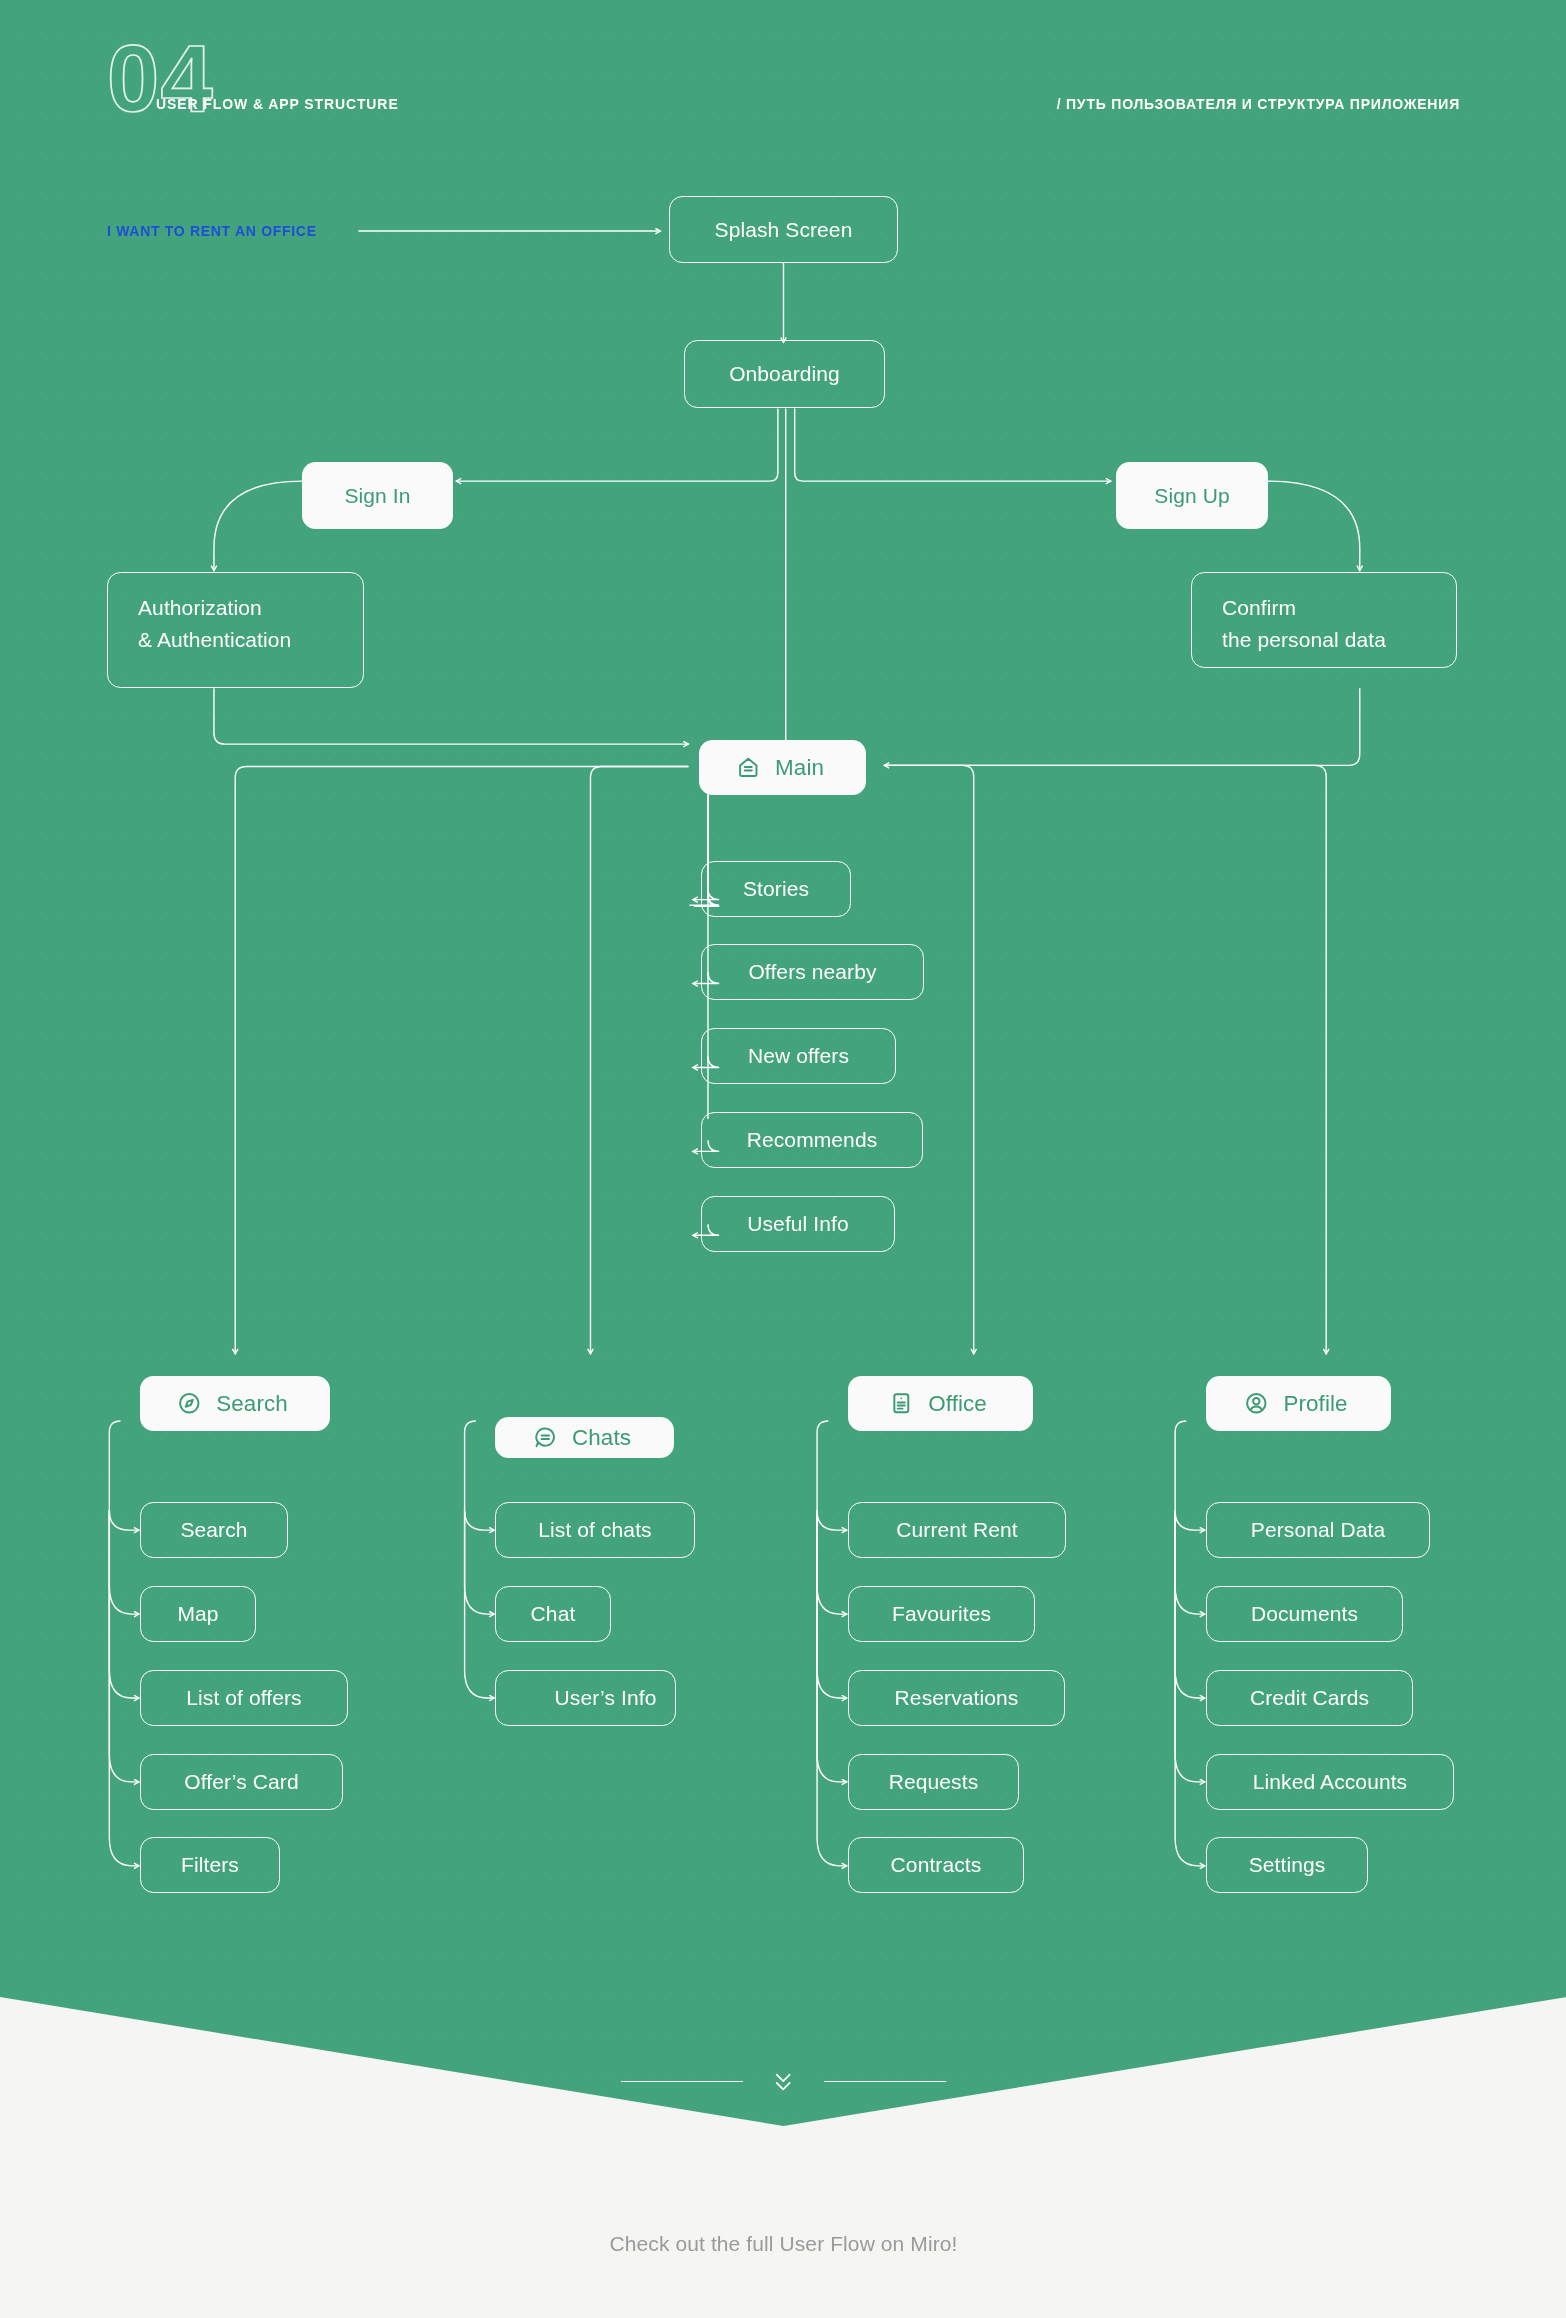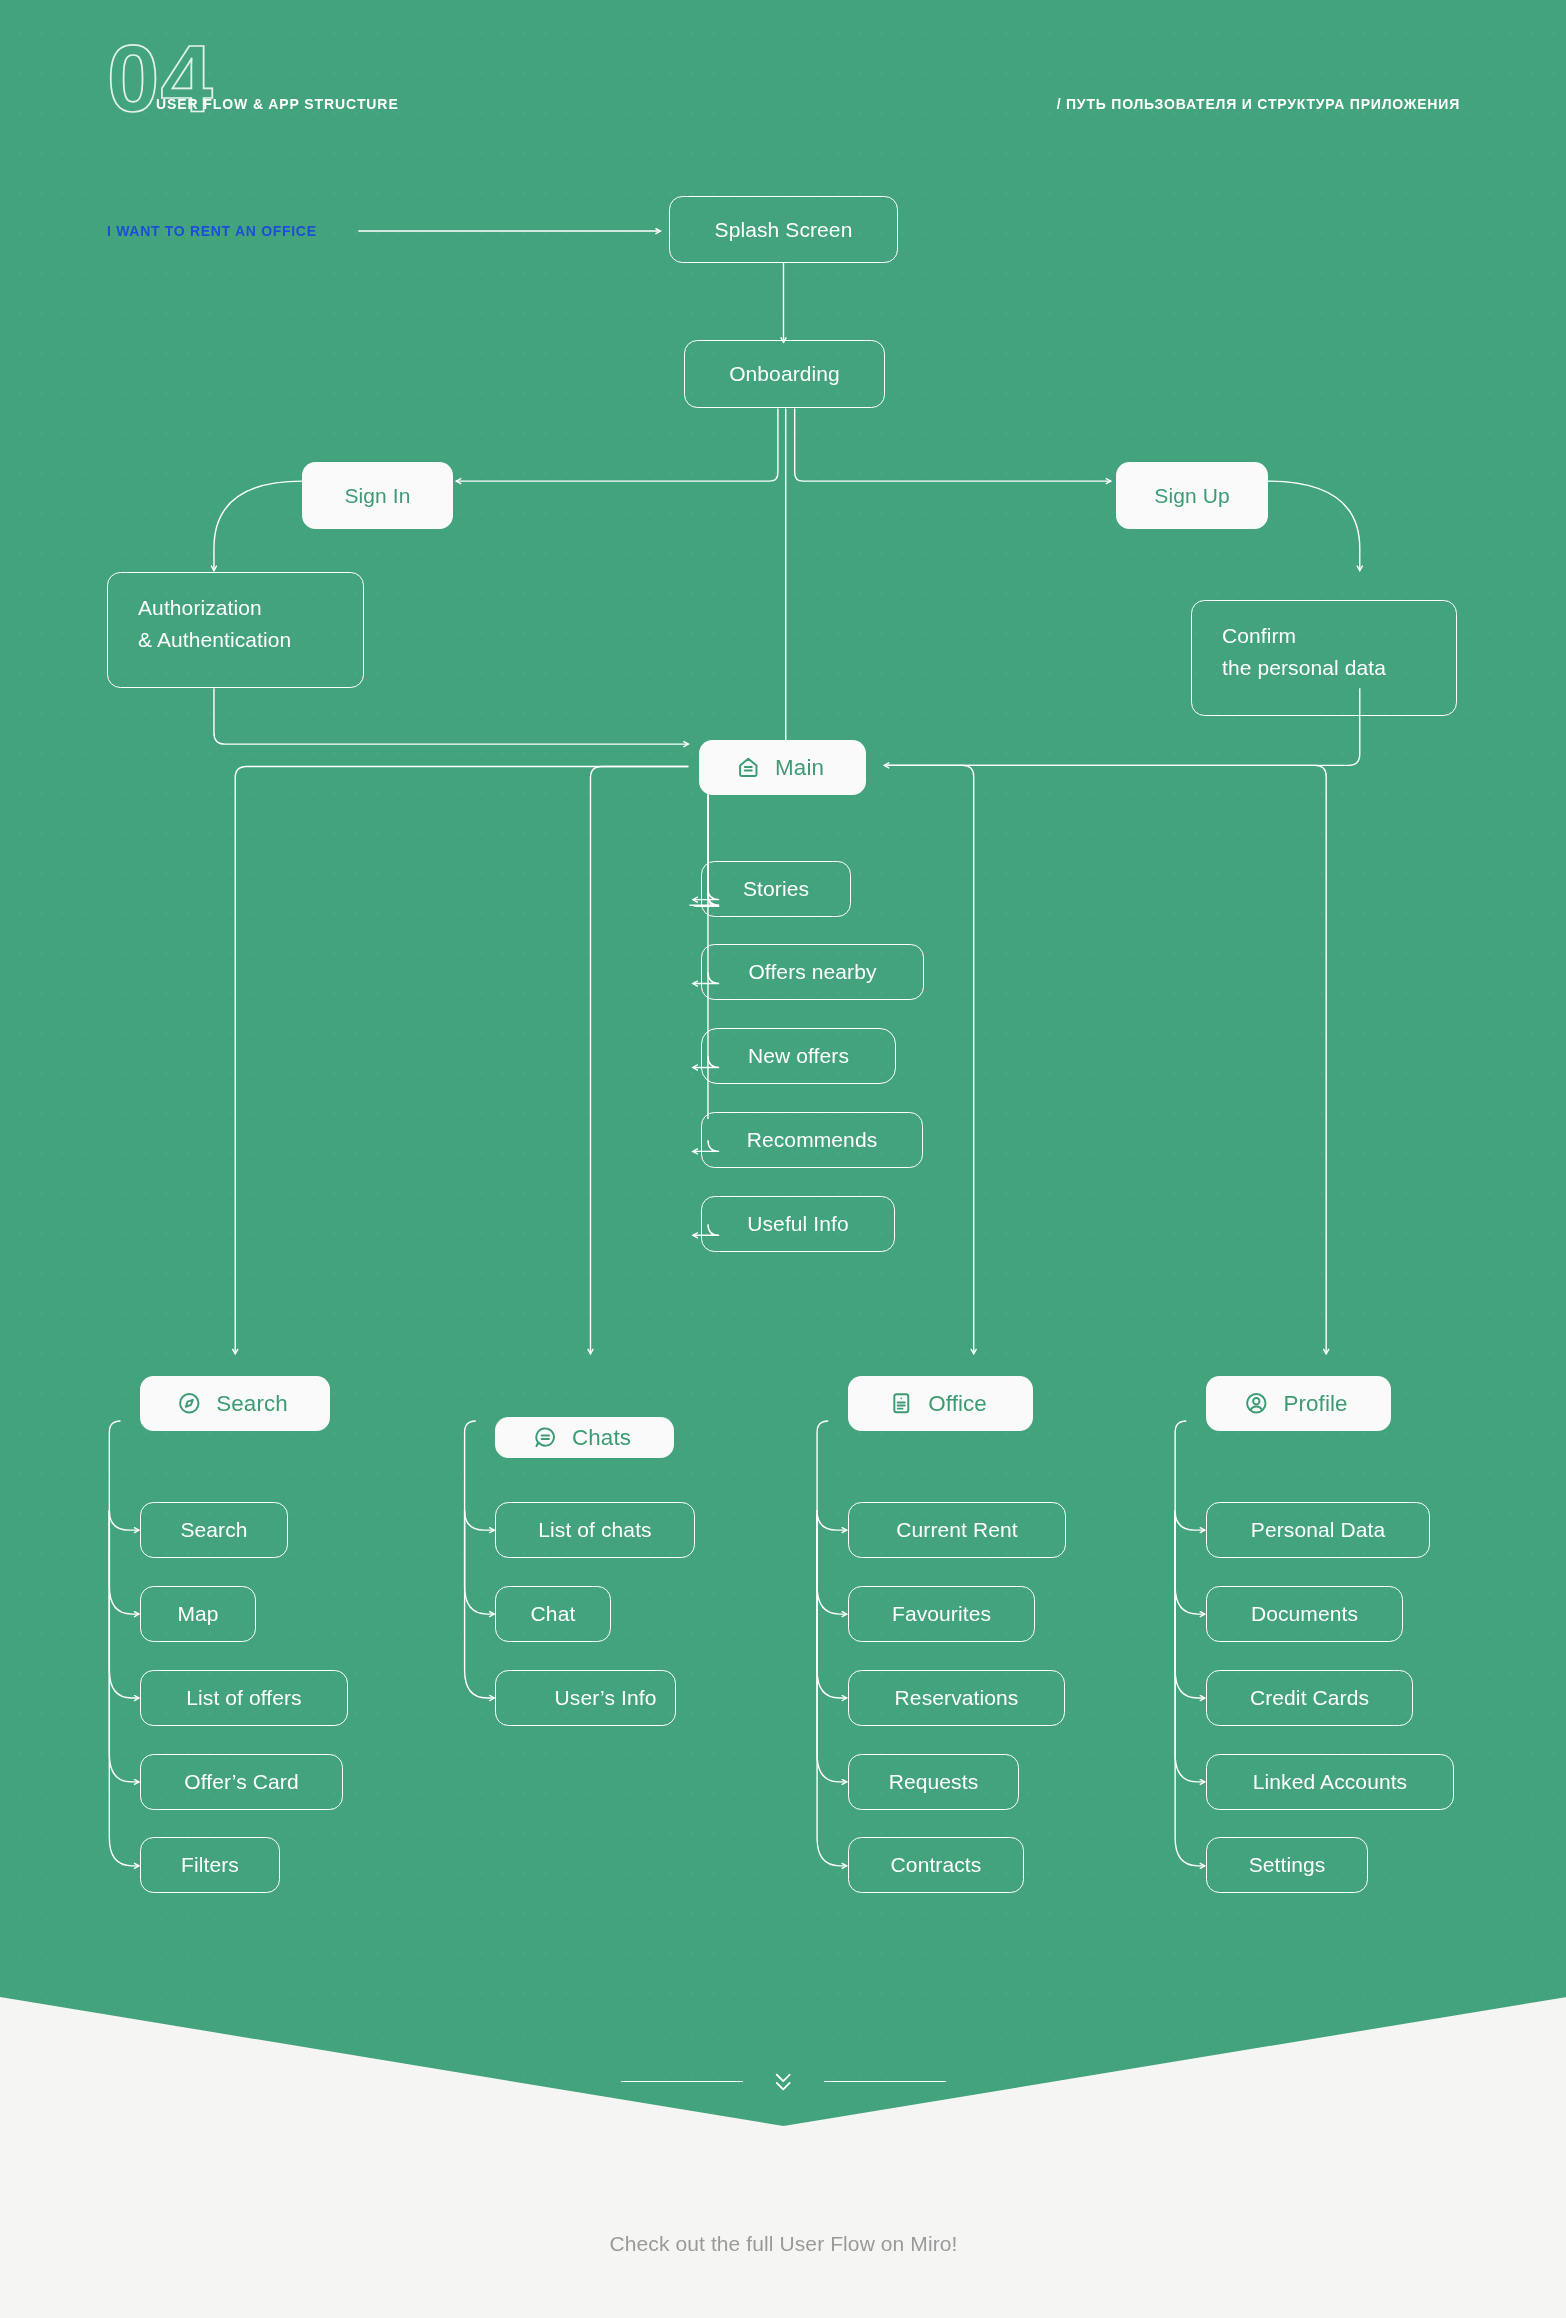--- a/index.html
+++ b/index.html
@@ -248,21 +248,21 @@
 
   <div class="node filled" style="left:1116px; top:462px; width:152px; height:67px;">
     <span>Sign Up</span>
   </div>
 
   <div class="node outline multiline" style="left:107px; top:572px; width:257px; height:116px;">
     <div>Authorization</div>
     <div>&amp; Authentication</div>
   </div>
 
-  <div class="node outline multiline" style="left:1191px; top:600px; width:266px; height:116px;">
+  <div class="node outline multiline" style="left:1191px; top:572px; width:266px; height:96px;">
     <div>Confirm</div>
     <div>the personal data</div>
   </div>
 
   <div class="node filled section" style="left:699px; top:740px; width:167px; height:55px;">
     <span class="ico">
       <svg width="24.6" height="24.6" viewBox="0 0 24 24" fill="none" stroke="#3d9b73" stroke-width="1.9" stroke-linecap="round" stroke-linejoin="round">
         <path d="M4 10.2 L12 3.6 L20 10.2 V19 a1.4 1.4 0 0 1 -1.4 1.4 H5.4 A1.4 1.4 0 0 1 4 19 Z"></path>
         <line x1="8.6" y1="11.8" x2="15.4" y2="11.8"></line>
         <line x1="8.6" y1="15.2" x2="15.4" y2="15.2"></line>
@@ -270,21 +270,21 @@
     </span>
     <span>Main</span>
   </div>
 
   <div class="node outline" style="left:701px; top:861px; width:150px; height:56px;">
     <span>Stories</span>
   </div>
   <div class="node outline" style="left:701px; top:944px; width:223px; height:56px;">
     <span>Offers nearby</span>
   </div>
-  <div class="node outline" style="left:701px; top:1028px; width:195px; height:56px;border-radius:16px;">
+  <div class="node outline" style="left:701px; top:1028px; width:195px; height:56px;">
     <span>New offers</span>
   </div>
   <div class="node outline" style="left:701px; top:1112px; width:222px; height:56px;">
     <span>Recommends</span>
   </div>
   <div class="node outline" style="left:701px; top:1196px; width:194px; height:56px;">
     <span>Useful Info</span>
   </div>
 
   <div class="node filled section" style="left:140px; top:1376px; width:190px; height:55px;">

